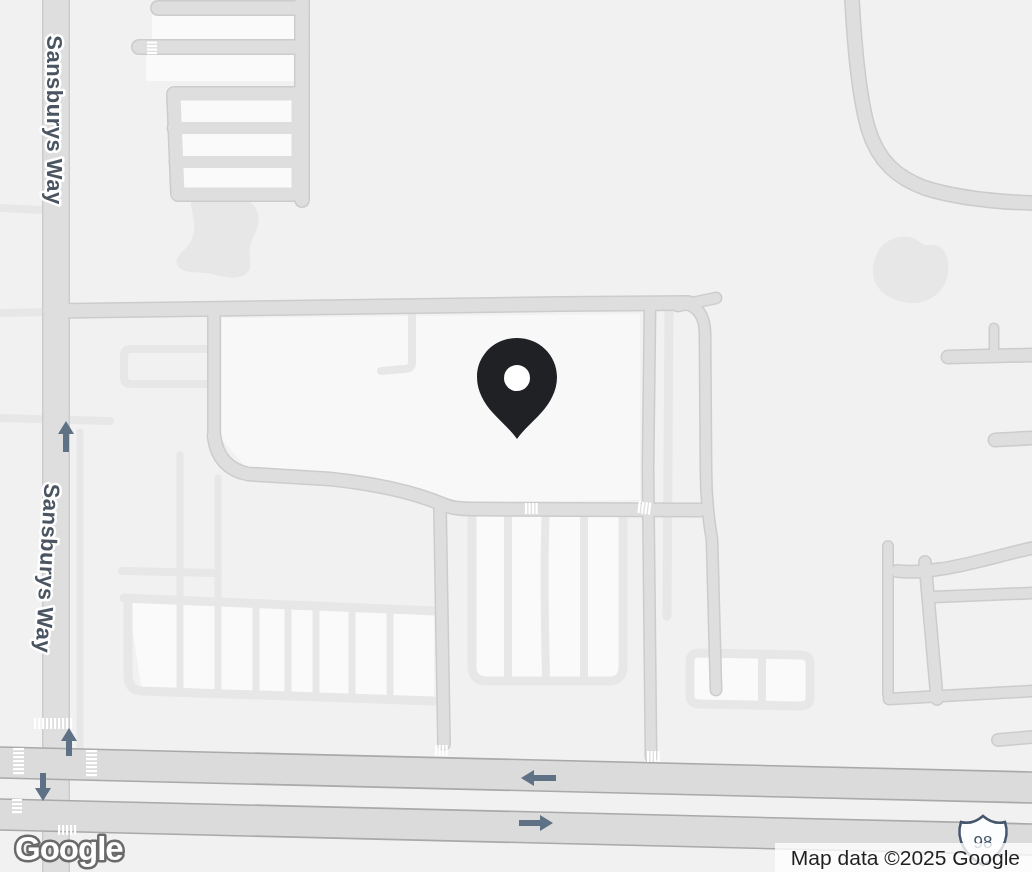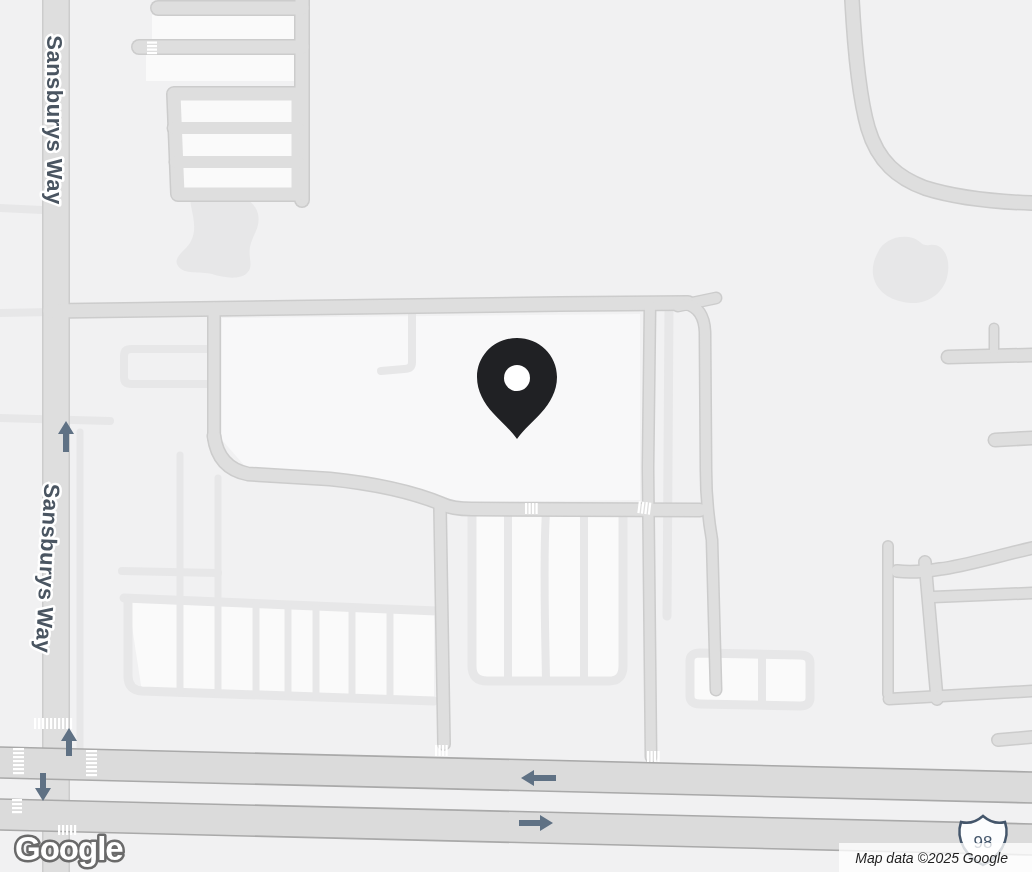--- a/index.html
+++ b/index.html
@@ -4,23 +4,23 @@
 <style>
   html,body{margin:0;padding:0;background:#e9e9e9;}
   .stage{
     position:relative;width:1032px;height:872px;overflow:hidden;
     background:#f1f1f2;font-family:"Liberation Sans",sans-serif;
   }
   .stage svg{position:absolute;left:0;top:0;display:block;}
   .attribution{
     position:absolute;right:0;bottom:0;height:29px;z-index:6;
     display:flex;align-items:center;
-    padding:0 24px 0 16px;
+    padding:0 12px 0 16px;
     background:rgba(255,255,255,0.78);
-    font-size:14px;color:#1f1f1f;white-space:nowrap;font-style:italic;
+    font-size:21px;color:#1f1f1f;white-space:nowrap;
   }
   .road-label{
     font-size:22px;font-weight:bold;letter-spacing:.5px;
     fill:#4a5561;stroke:#ffffff;stroke-width:5px;
     paint-order:stroke;stroke-linejoin:round;
     text-anchor:middle;
   }
   .logo-text{
     font-size:33px;font-weight:bold;letter-spacing:-1px;
     fill:#ffffff;stroke:#6a6a6a;stroke-width:5px;

